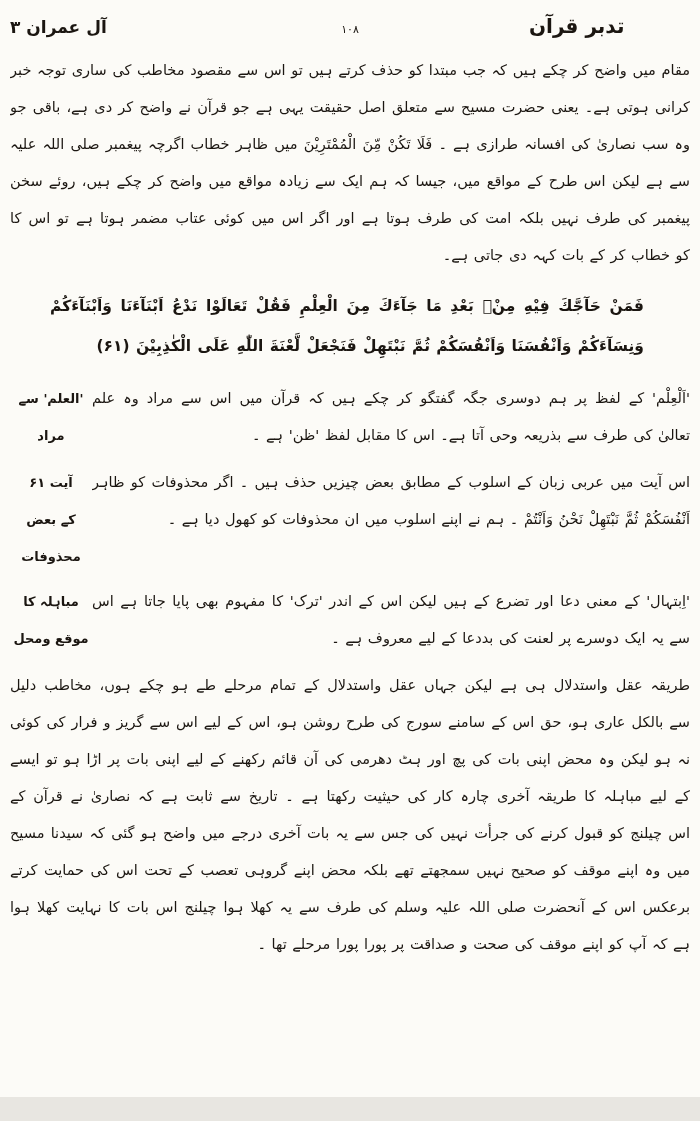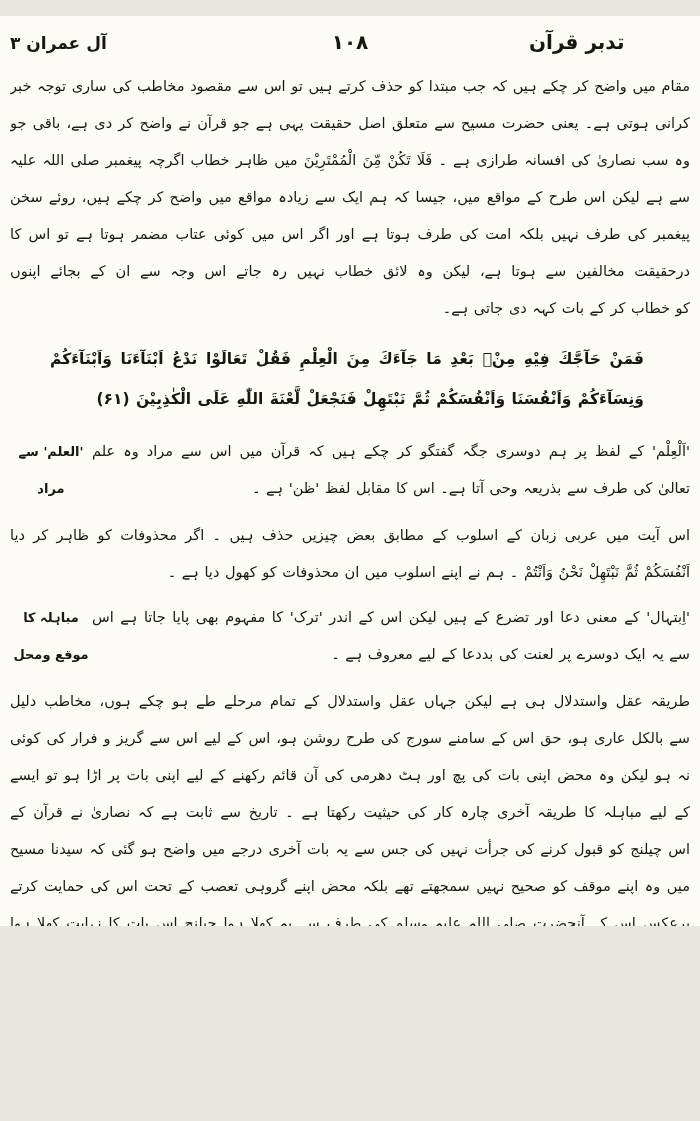--- a/index.html
+++ b/index.html
@@ -1,33 +1,33 @@
 <!DOCTYPE html>
 <html lang="ur"><head>
 <meta charset="utf-8">
 <style>
   html, body { margin: 0; padding: 0; background: #e8e6e1; }
   .page {
     position: relative;
     width: 700px;
-    height: 910px;
-    margin: 16px auto;
+    height: 1097px;
+    margin: 0 auto;
     background: #fcfbf7;
     color: #1b1611;
     box-sizing: border-box;
     padding: 14px 10px 0 10px;
     overflow: hidden;
     font-family: "DejaVu Sans", sans-serif;
   }
 
   
   .header { display: flex; align-items: baseline; margin-bottom: 12px; height: 26px; }
   .h-cell { flex: 1; }
   .h-left   { text-align: left;  font-weight: bold; font-size: 17px; }
-  .h-center { text-align: center; font-size: 20px; letter-spacing: 2px; font-weight: bold; }
+  .h-center { text-align: center; font-size: 11px; letter-spacing: 2px; }
   .h-right  { text-align: center; font-weight: bold; font-size: 20px; }
 
   
   .block { direction: rtl; }
   .line {
     font-size: 14.5px;
     line-height: 37px;
     height: 37px;
     overflow: hidden;
     text-align: justify;
@@ -74,41 +74,45 @@
     <div class="h-cell h-center">۱۰۸</div>
     <div class="h-cell h-right">تدبر قرآن</div>
   </div>
 
   <div class="block mb10">
     <div class="line">مقام میں واضح کر چکے ہیں کہ جب مبتدا کو حذف کرتے ہیں تو اس سے مقصود مخاطب کی ساری توجہ خبر پر مرکوز</div>
     <div class="line">کرانی ہوتی ہے۔ یعنی حضرت مسیح سے متعلق اصل حقیقت یہی ہے جو قرآن نے واضح کر دی ہے، باقی جو کچھ ہے</div>
     <div class="line">وہ سب نصاریٰ کی افسانہ طرازی ہے ۔ فَلَا تَكُنْ مِّنَ الْمُمْتَرِيْنَ میں ظاہر خطاب اگرچہ پیغمبر صلی اللہ علیہ وسلم</div>
     <div class="line">سے ہے لیکن اس طرح کے مواقع میں، جیسا کہ ہم ایک سے زیادہ مواقع میں واضح کر چکے ہیں، روئے سخن</div>
     <div class="line">پیغمبر کی طرف نہیں بلکہ امت کی طرف ہوتا ہے اور اگر اس میں کوئی عتاب مضمر ہوتا ہے تو اس کا تعلق</div>
-    <div class="line">درحقیقت مخالفین سے ہوتا ہے، لیکن وہ لائق خطاب نہیں رہ جاتے اس وجہ سے ان کے بجائے اپنوں</div>
     <div class="line end">کو خطاب کر کے بات کہہ دی جاتی ہے۔</div>
   </div>
 
   <div class="verse mb12">
     <div class="line">فَمَنْ حَآجَّكَ فِيْهِ مِنْۢ بَعْدِ مَا جَآءَكَ مِنَ الْعِلْمِ فَقُلْ تَعَالَوْا نَدْعُ اَبْنَآءَنَا وَاَبْنَآءَكُمْ وَنِسَآءَنَا</div>
     <div class="line end">وَنِسَآءَكُمْ وَاَنْفُسَنَا وَاَنْفُسَكُمْ ثُمَّ نَبْتَهِلْ فَنَجْعَلْ لَّعْنَةَ اللّٰهِ عَلَى الْكٰذِبِيْنَ (۶۱)</div>
   </div>
 
   <div class="annotated mb10">
     <div class="margin-col">
       <div class="margin-note">'العلم' سے</div>
       <div class="margin-note">مراد</div>
     </div>
     <div class="text-col">
       <div class="line">'اَلْعِلْم' کے لفظ پر ہم دوسری جگہ گفتگو کر چکے ہیں کہ قرآن میں اس سے مراد وہ علم حقیقی ہوتا ہے جو اللہ</div>
       <div class="line end">تعالیٰ کی طرف سے بذریعہ وحی آتا ہے۔ اس کا مقابل لفظ 'ظن' ہے ۔</div>
     </div>
   </div>
 
   <div class="annotated mb8">
+    <div class="margin-col">
+      <div class="margin-note">آیت ۶۱</div>
+      <div class="margin-note">کے بعض</div>
+      <div class="margin-note">محذوفات</div>
+    </div>
     <div class="text-col">
       <div class="line">اس آیت میں عربی زبان کے اسلوب کے مطابق بعض چیزیں حذف ہیں ۔ اگر محذوفات کو ظاہر کر دیا</div>
       <div class="line end">اَنْفُسَكُمْ ثُمَّ نَبْتَهِلْ نَحْنُ وَاَنْتُمْ ۔ ہم نے اپنے اسلوب میں ان محذوفات کو کھول دیا ہے ۔</div>
     </div>
   </div>
 
   <div class="annotated mb10">
     <div class="margin-col">
       <div class="margin-note">مباہلہ کا</div>
       <div class="margin-note">موقع ومحل</div>

